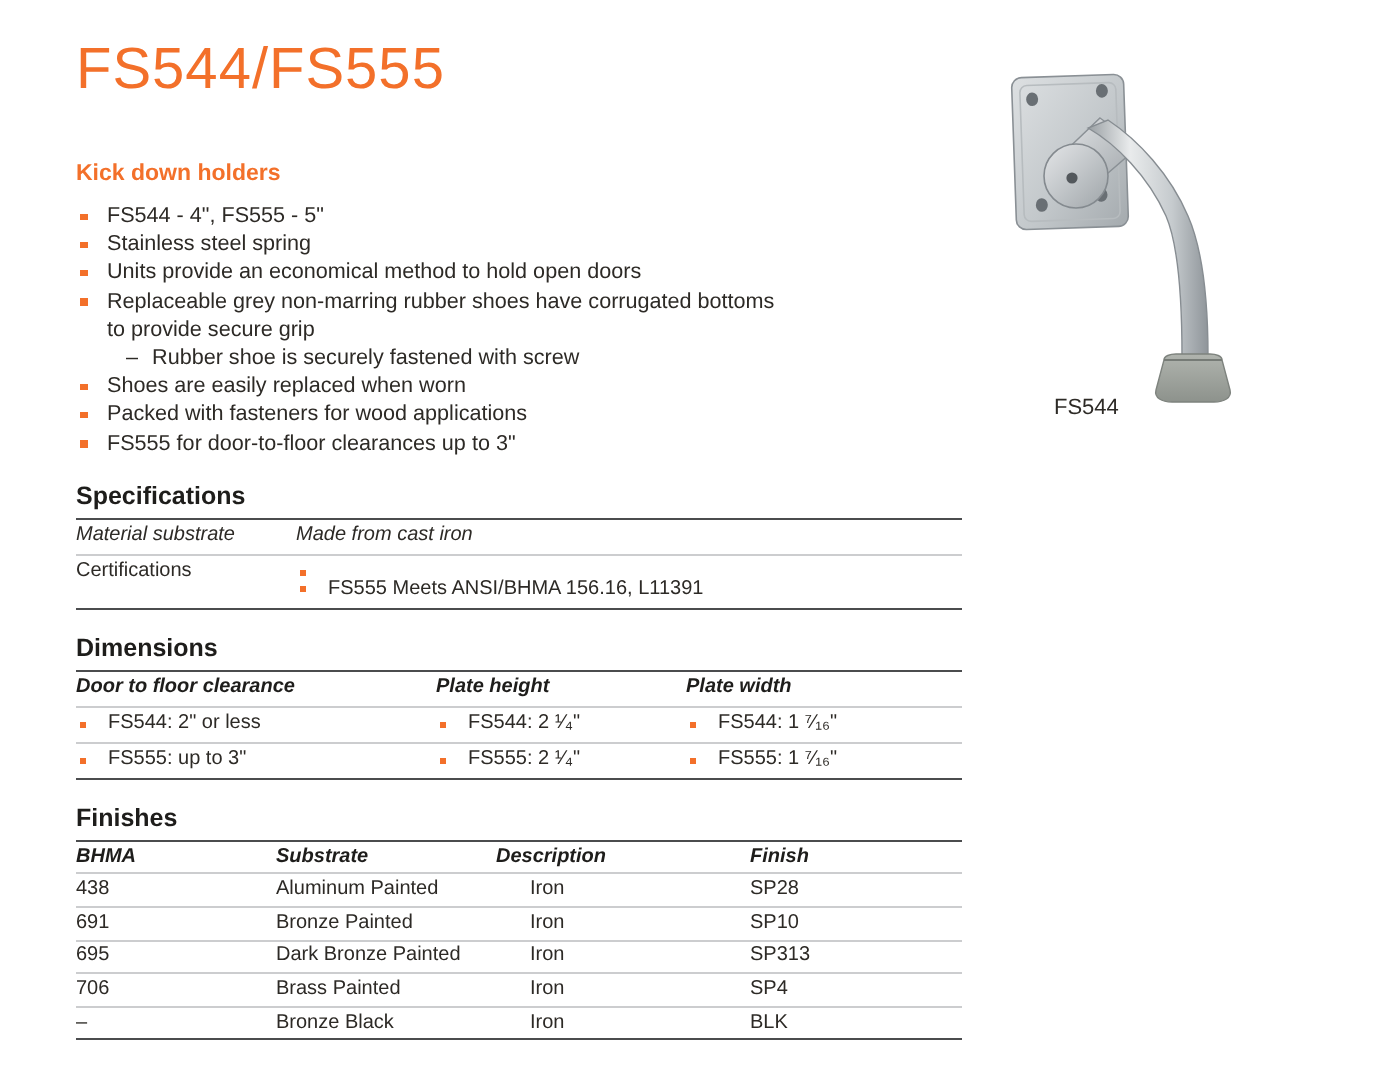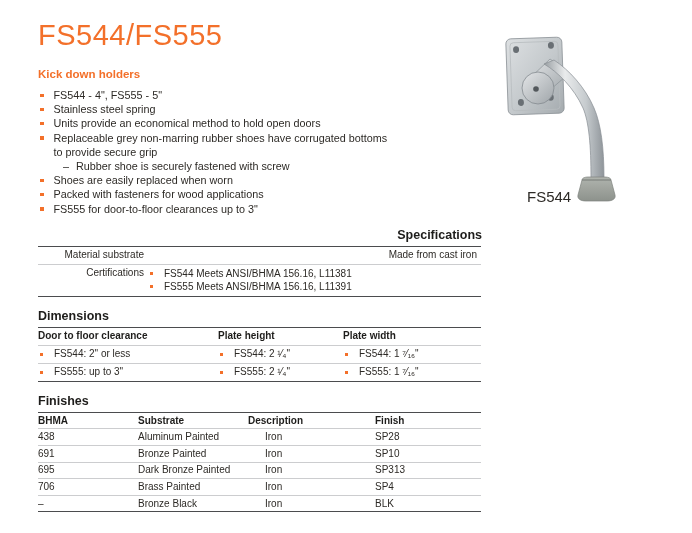--- a/index.html
+++ b/index.html
@@ -8,42 +8,42 @@
 
   .sheet { position:relative; width:692px; height:478px; padding:20px 0 0 38px; }
   .content { width:444px; }
 
   
   .title {
     font-size:29px; font-weight:400; letter-spacing:0.5px;
     color:#f3702a; line-height:31px;
   }
   .subtitle {
-    margin-top:17px; font-size:11.5px; font-weight:bold; color:#f3702a;
+    margin-top:30px; font-size:11.5px; font-weight:bold; color:#f3702a;
   }
 
   
   ul.features { list-style:none; margin-top:8px; width:420px; }
   ul.features li { font-size:10.8px; line-height:14.2px; display:flex; }
   ul.features li .sq {
     flex:0 0 auto; width:3.5px; height:3.5px; background:#f3702a;
     margin:5.5px 10px 0 2px;
   }
   ul.features li.dash { padding-left:25px; }
   ul.features li.dash .dash-mark { margin-right:7px; }
   ul.features .txt { display:inline-block; }
 
   
   section h3 { font-size:12.5px; font-weight:bold; color:#1e1d1b; margin:12px 0 4px 0; }
-  section.first-section { margin-top:4px;text-align:right; }
+  section.first-section { margin-top:4px; }
 
   
   .tbl { width:443px; border-top:1px solid #4b4c4e; border-bottom:1px solid #4b4c4e; }
   .trow { display:flex; border-top:1px solid #cccdcf; align-items:flex-start; }
-  .trow:first-child { border-top:none; }
+  .trow:first-child { border-top:none;font-style:italic; }
   .tcell { font-size:10px; line-height:12px; padding:2.5px 4px 2.5px 0; }
   .thead .tcell { font-weight:bold; color:#1e1d1b; }
 
   
   .spec-c1 { width:110px; }
   .spec-c2 { flex:1; }
   .cert-line { display:flex; font-size:10px; line-height:13px; }
   .cert-line .sq { flex:0 0 auto; width:3px; height:3px; background:#f3702a; margin:5px 11px 0 2px; }
 
   
@@ -57,21 +57,21 @@
   .fin-c1 { width:100px; }
   .fin-c2 { width:127px; }
   .fin-c3 { width:110px; }
   .fin-c4 { flex:1; }
   .fin .trow .tcell { padding-top:1.8px; padding-bottom:1.8px; }
 
   
   figure.product { position:absolute; left:488px; top:26px; width:170px; height:185px; }
   figure.product svg { display:block; }
   figure.product figcaption {
-    position:absolute; left:39px; top:162px; font-size:15px; color:#2d2a26;
+    position:absolute; left:39px; top:172px; font-size:11px; color:#2d2a26;
   }
 </style>
 </head>
 <body>
 
 <div class="sheet">
   <div class="content">
 
     <h1 class="title">FS544/FS555</h1>
     <h2 class="subtitle">Kick down holders</h2>
@@ -116,21 +116,20 @@
       <div class="tbl">
         <div class="trow">
           <div class="tcell spec-c1">Material substrate</div>
           <div class="tcell spec-c2">Made from cast iron</div>
         </div>
         <div class="trow">
           <div class="tcell spec-c1">Certifications</div>
           <div class="tcell spec-c2">
             <div class="cert-line">
                 <span class="sq"></span>
-                <span>FS544 Meets ANSI/BHMA 156.16, L11381</span>
               </div>
             <div class="cert-line">
                 <span class="sq"></span>
                 <span>FS555 Meets ANSI/BHMA 156.16, L11391</span>
               </div>
           </div>
         </div>
       </div>
     </section>
 

